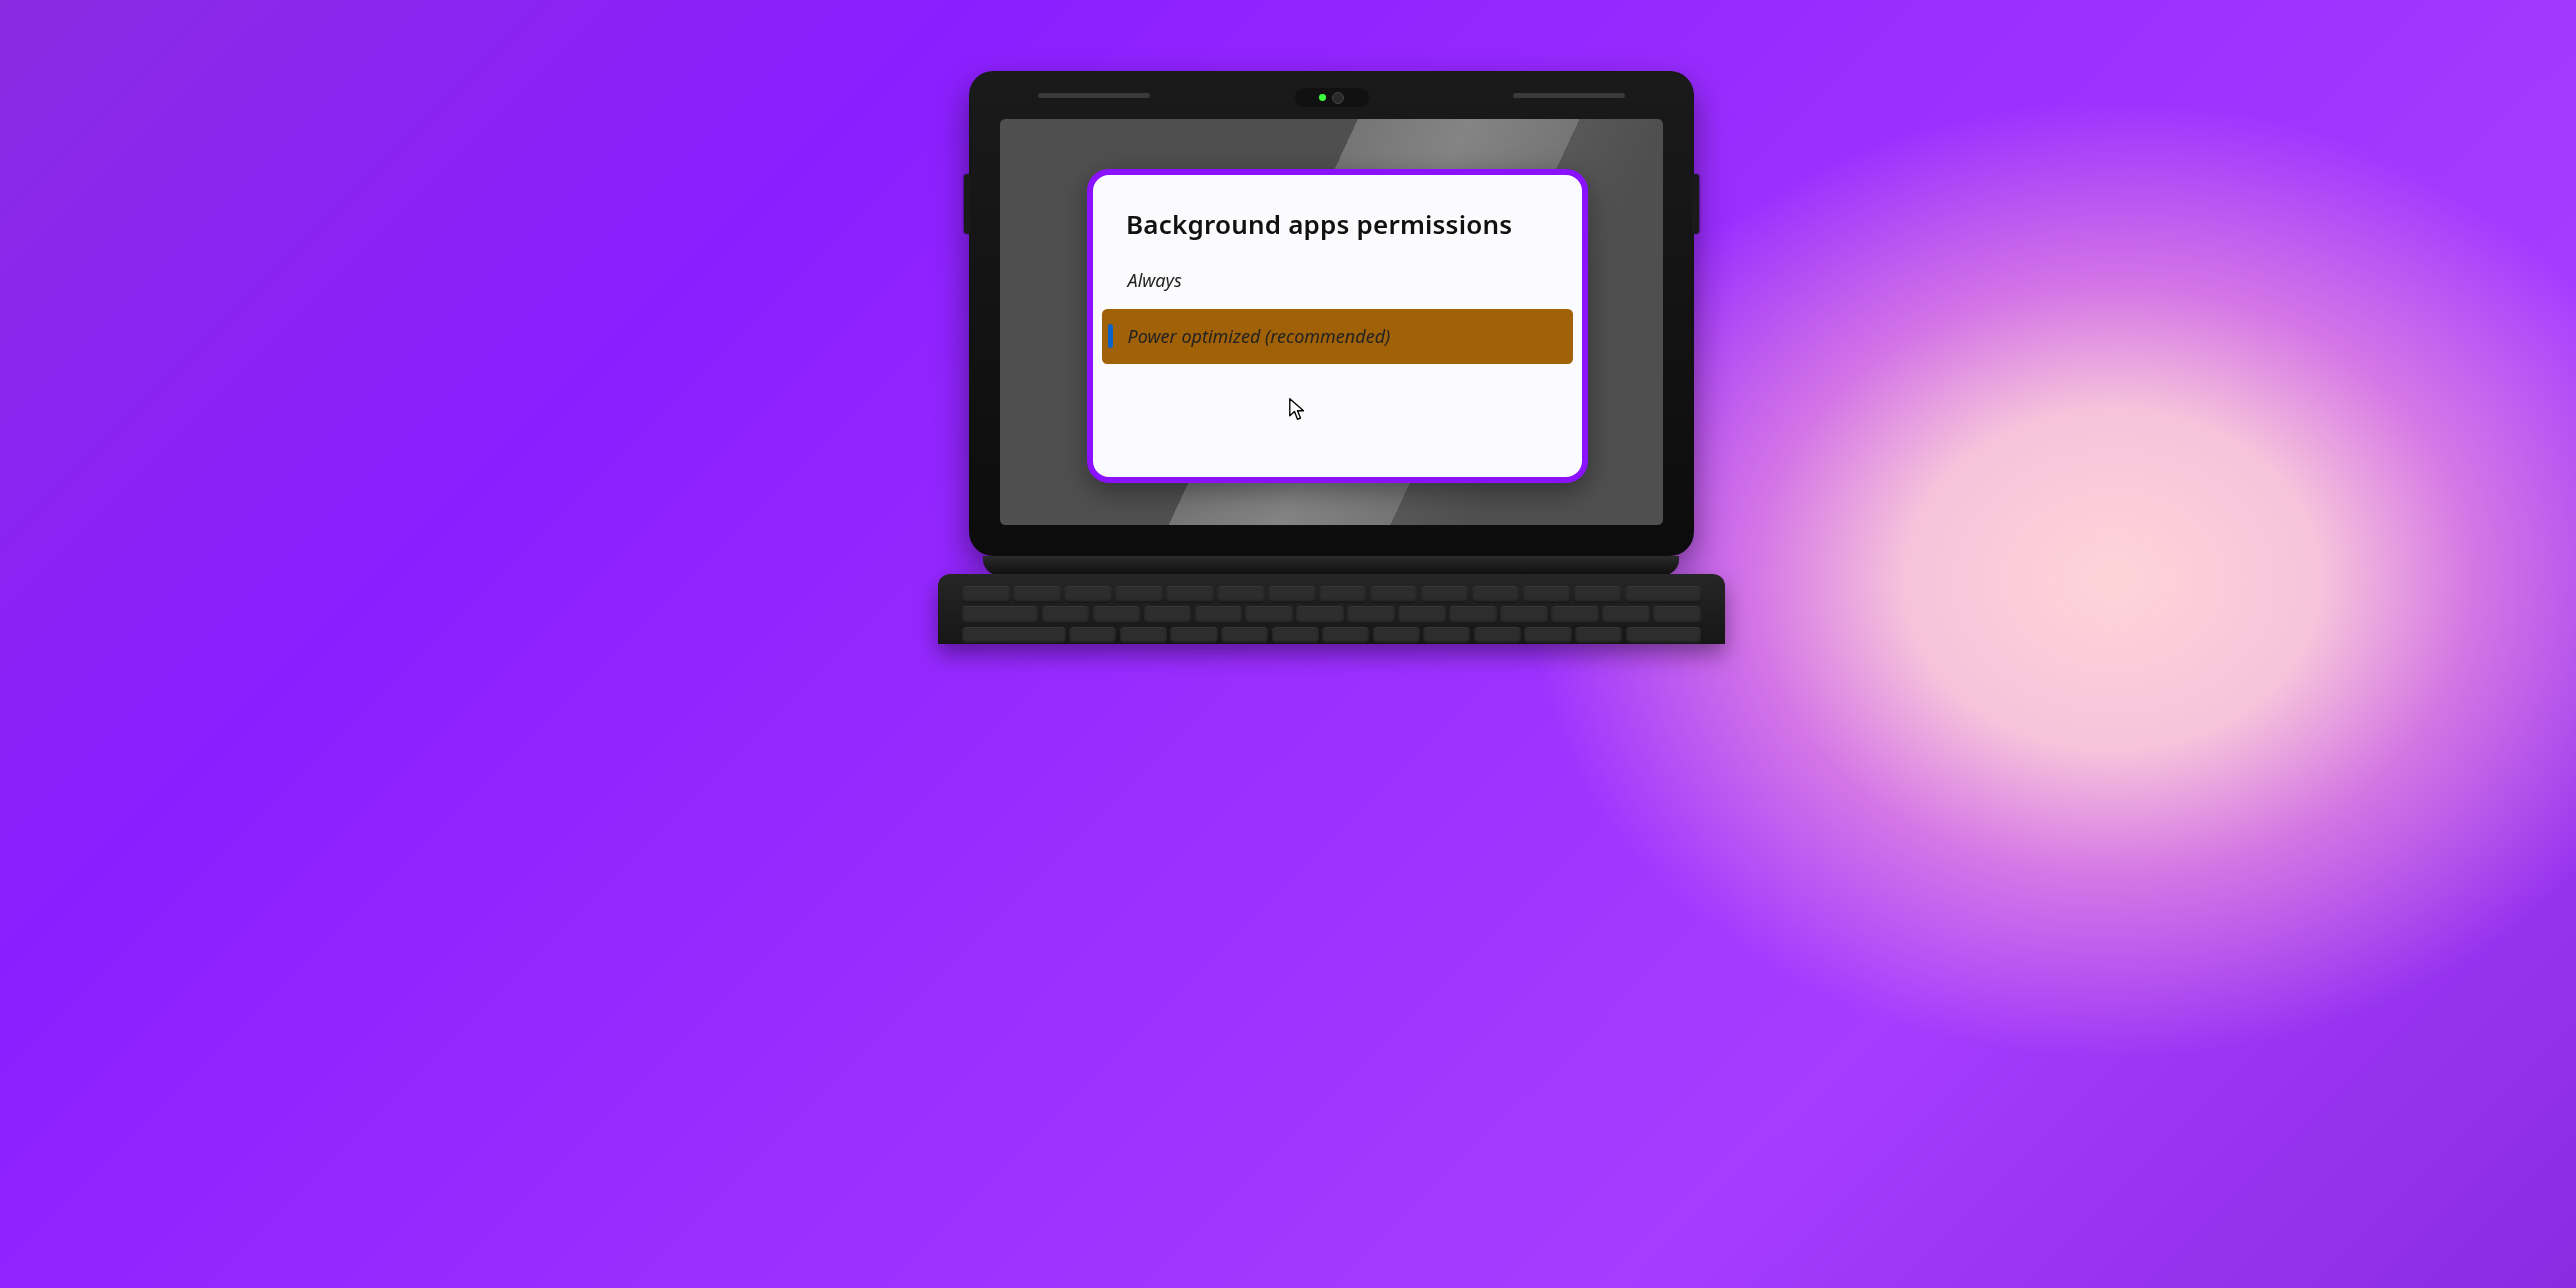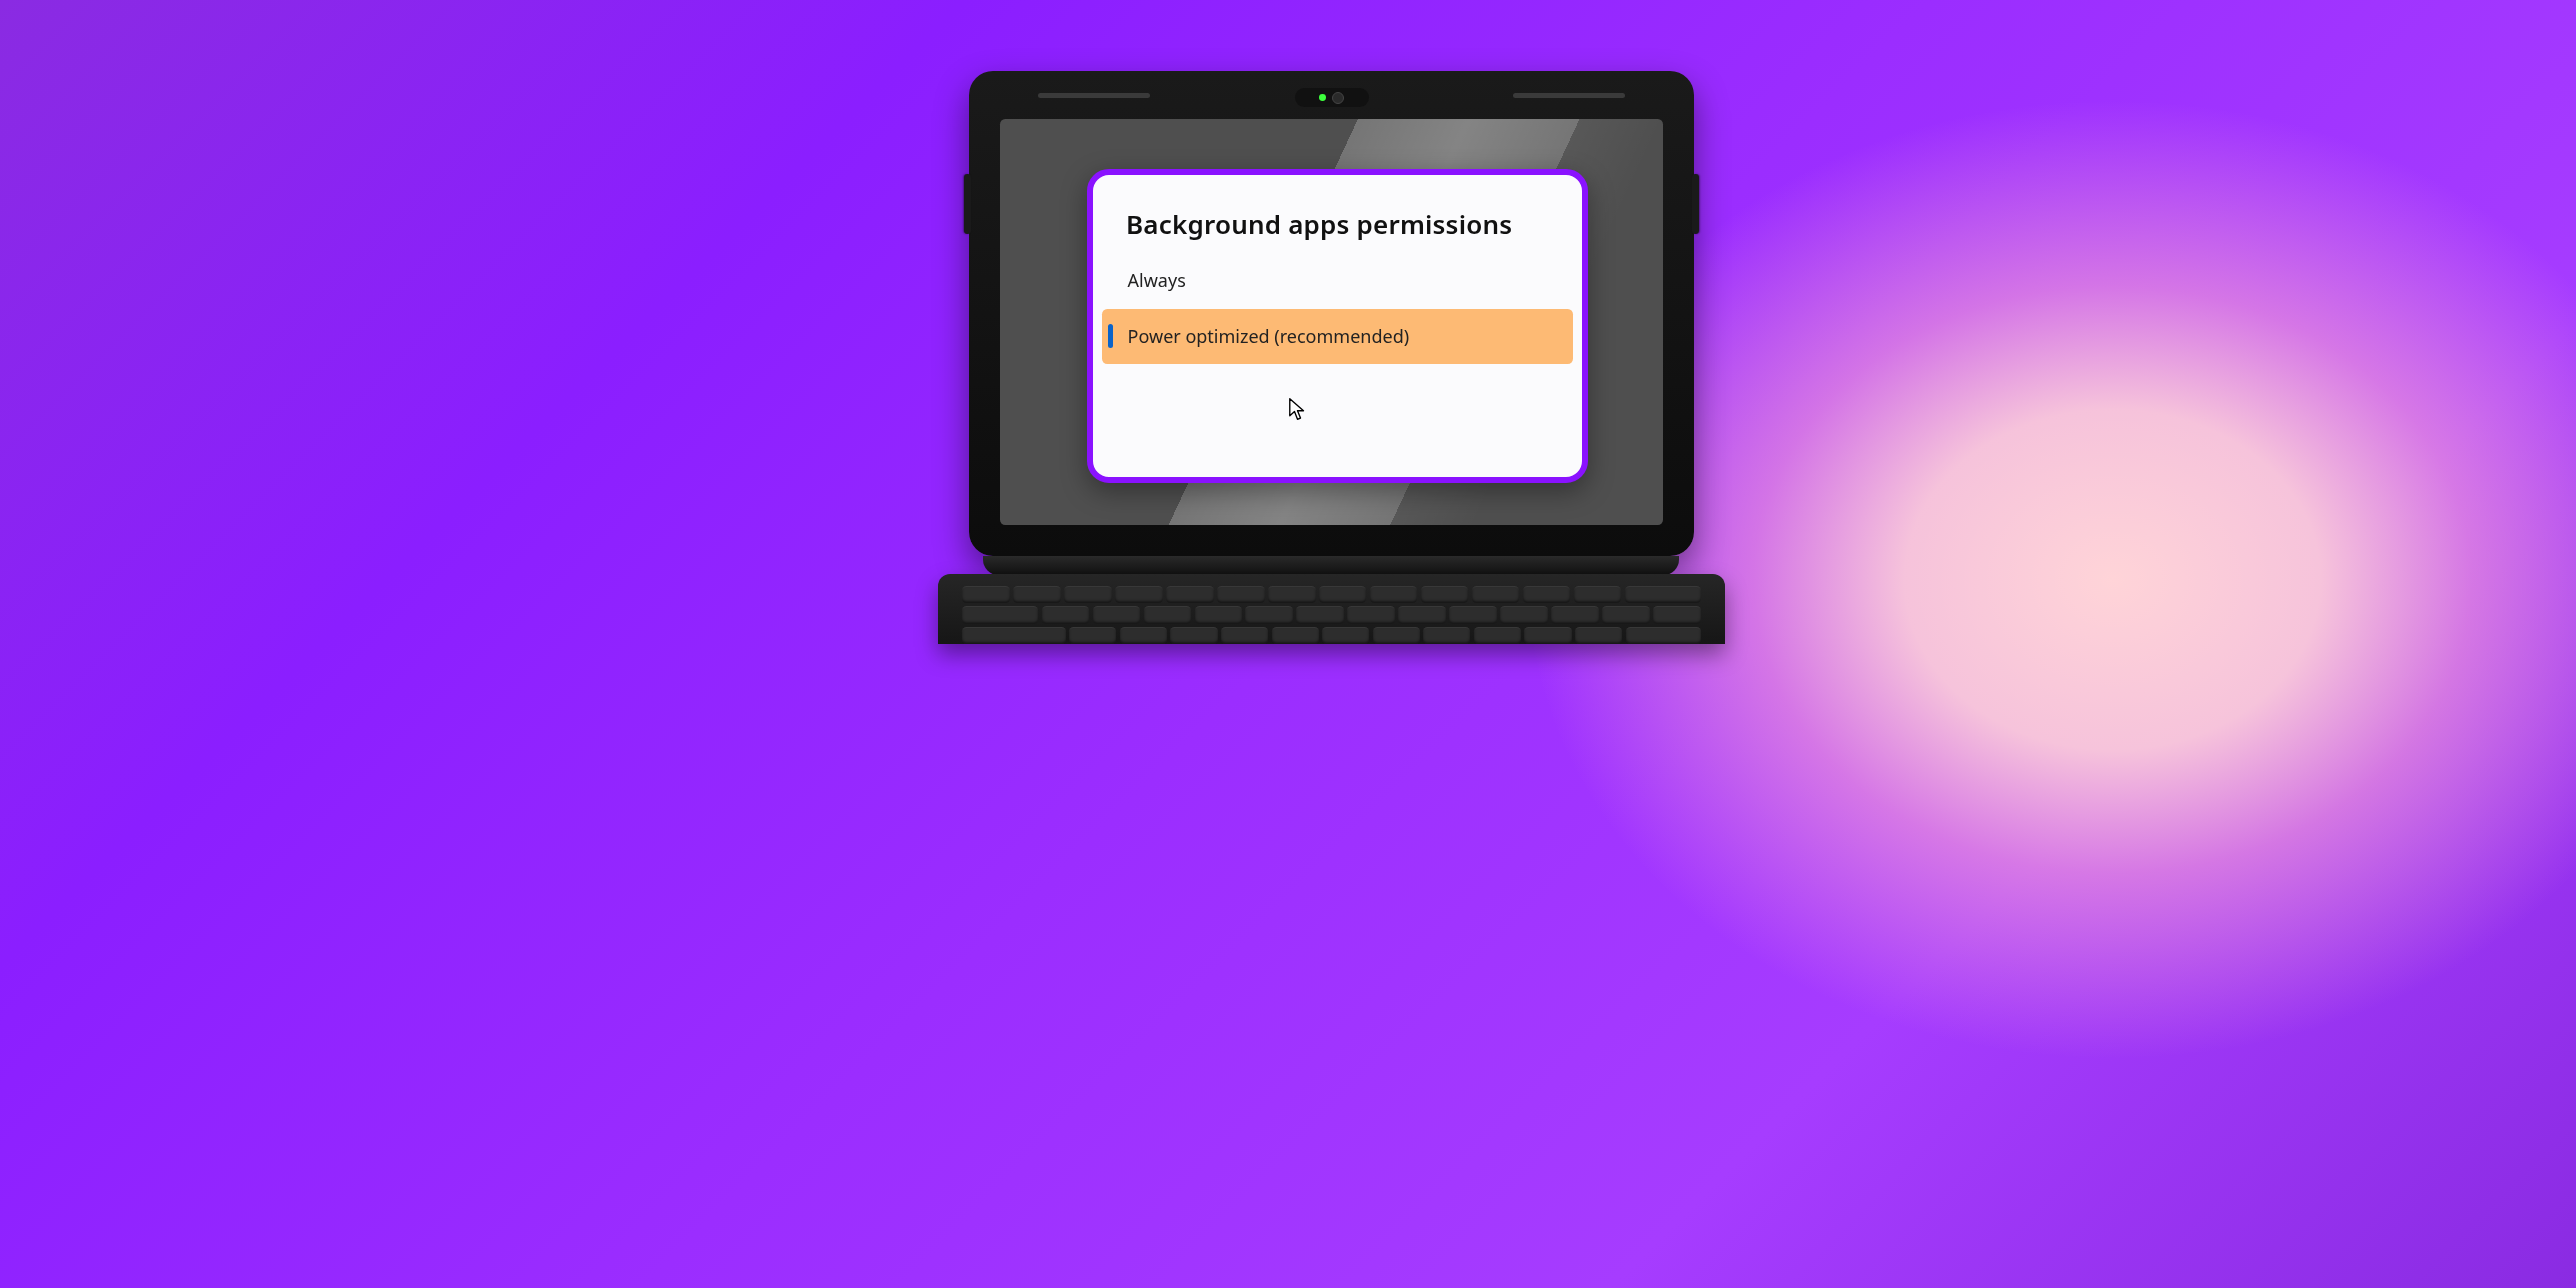--- a/index.html
+++ b/index.html
@@ -173,23 +173,24 @@
     position: relative;
     display: flex;
     align-items: center;
     height: 55px;
     margin: 0 1.7px 1.7px 1.7px;
     padding-left: 26px;
     font-size: 18px;
     color: #222;
     border-radius: 5.2px;
     cursor: pointer;
+    font-style: italic;
   }
   .opt.selected {
-    background: #fdba74;
+    background: #a16207;
   }
   .opt.hover {
     background: #ececee;
     color: #555;
   }
   .opt .bar {
     position: absolute;
     left: 6.9px;
     top: 15.5px;
     bottom: 15.5px;

